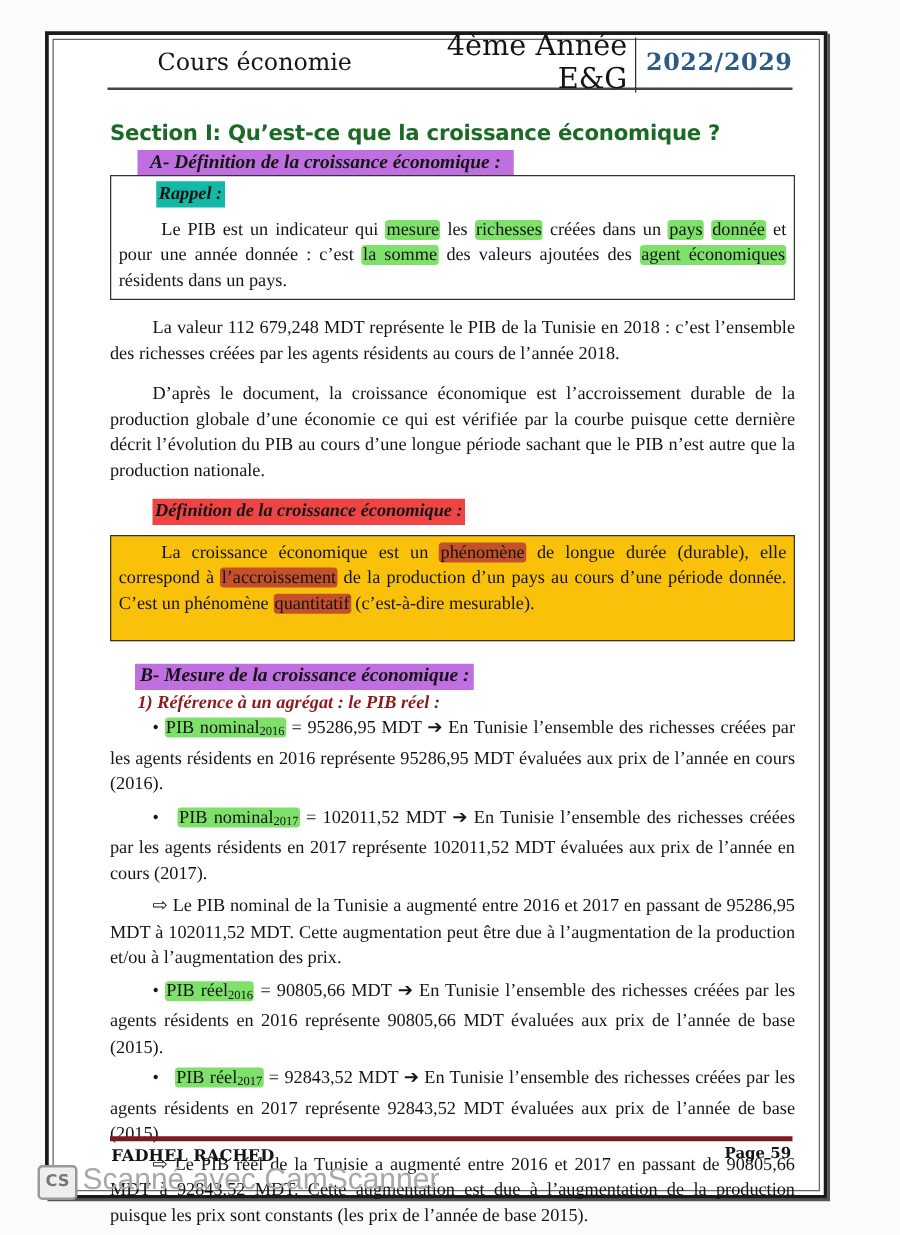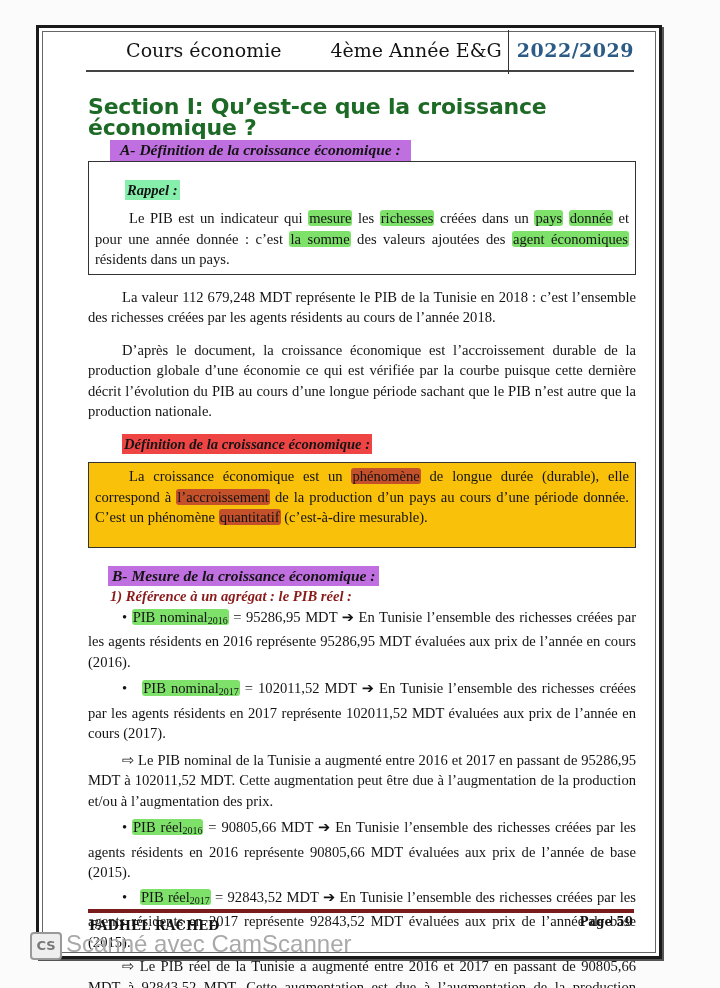--- a/index.html
+++ b/index.html
@@ -13,37 +13,37 @@
   }
   .page-frame::before {
     content: ""; position: absolute; left: 3px; top: 3px; right: 3px; bottom: 3px;
     border: 1px solid #666;
   }
   .header {
     position: absolute; left: 86px; top: 30px; width: 548px; height: 40px;
     border-bottom: 2px solid #444; display: flex; align-items: center;
   }
   .hdr-course { font-family: "DejaVu Serif", serif; font-size: 19px; width: 238px; text-align: center; }
-  .hdr-year { font-family: "DejaVu Serif", serif; font-size: 19px; width: 182px; text-align: right; padding-right: 6px; }
+  .hdr-year { font-family: "DejaVu Serif", serif; font-size: 23px; width: 182px; text-align: right; padding-right: 6px; }
   .hdr-sep { width: 1px; height: 44px; background: #333; margin-top: 4px; }
   .hdr-school { font-family: "DejaVu Serif", serif; font-size: 19px; color: #2c5c86; font-weight: bold; padding-left: 8px; letter-spacing: 0.5px; }
 
   .content { position: absolute; left: 88px; top: 97px; width: 548px; font-size: 14.6px; line-height: 20.5px; }
   .section-title {
-    font-family: "DejaVu Sans", sans-serif; font-weight: bold; color: #1c6a25; font-size: 22px;
+    font-family: "DejaVu Sans", sans-serif; font-weight: bold; color: #1c6a25; font-size: 17px;
     margin: 0 0 0 0; letter-spacing: -0.2px;
   }
   .sub-a {
     display: inline-block; margin-left: 22px; font-style: italic; font-weight: bold; font-size: 15.5px;
     background: #c06fe0; padding: 0 10px; margin-top: 2px;
   }
   .box {
     border: 1.5px solid #333; padding: 2px 6px 4px 6px; margin-top: 0px;
   }
-  .rappel { display: inline-block; margin-left: 30px; font-weight: bold; font-style: italic; background: #86efac; padding: 0 2px; margin-bottom: 8px; margin-top: 16px; }
+  .rappel { display: inline-block; margin-left: 30px; font-weight: bold; font-style: italic; background: #14b8a6; padding: 0 2px; margin-bottom: 8px; margin-top: 2px; }
   p { margin: 0; text-align: justify; }
   .indent { text-indent: 34px; }
   .hl-g { background: #7ee26a; border-radius: 3px; padding: 0 1px; }
   .hl-r { background: #c4512a; border-radius: 3px; padding: 0 1px; }
   .gap { height: 12px; }
   .def-label { display: inline-block; margin-left: 34px; font-weight: bold; font-style: italic; background: #ef4444; padding: 0 2px; margin-bottom: 8px; }
   .yellow-box { background: #f9c10a; border: 1.5px solid #333; padding: 3px 6px 19px 6px; }
   .sub-b {
     display: inline-block; margin-left: 20px; font-style: italic; font-weight: bold; font-size: 15.5px;
     background: #c06fe0; padding: 0 4px; margin-top: 18px;

